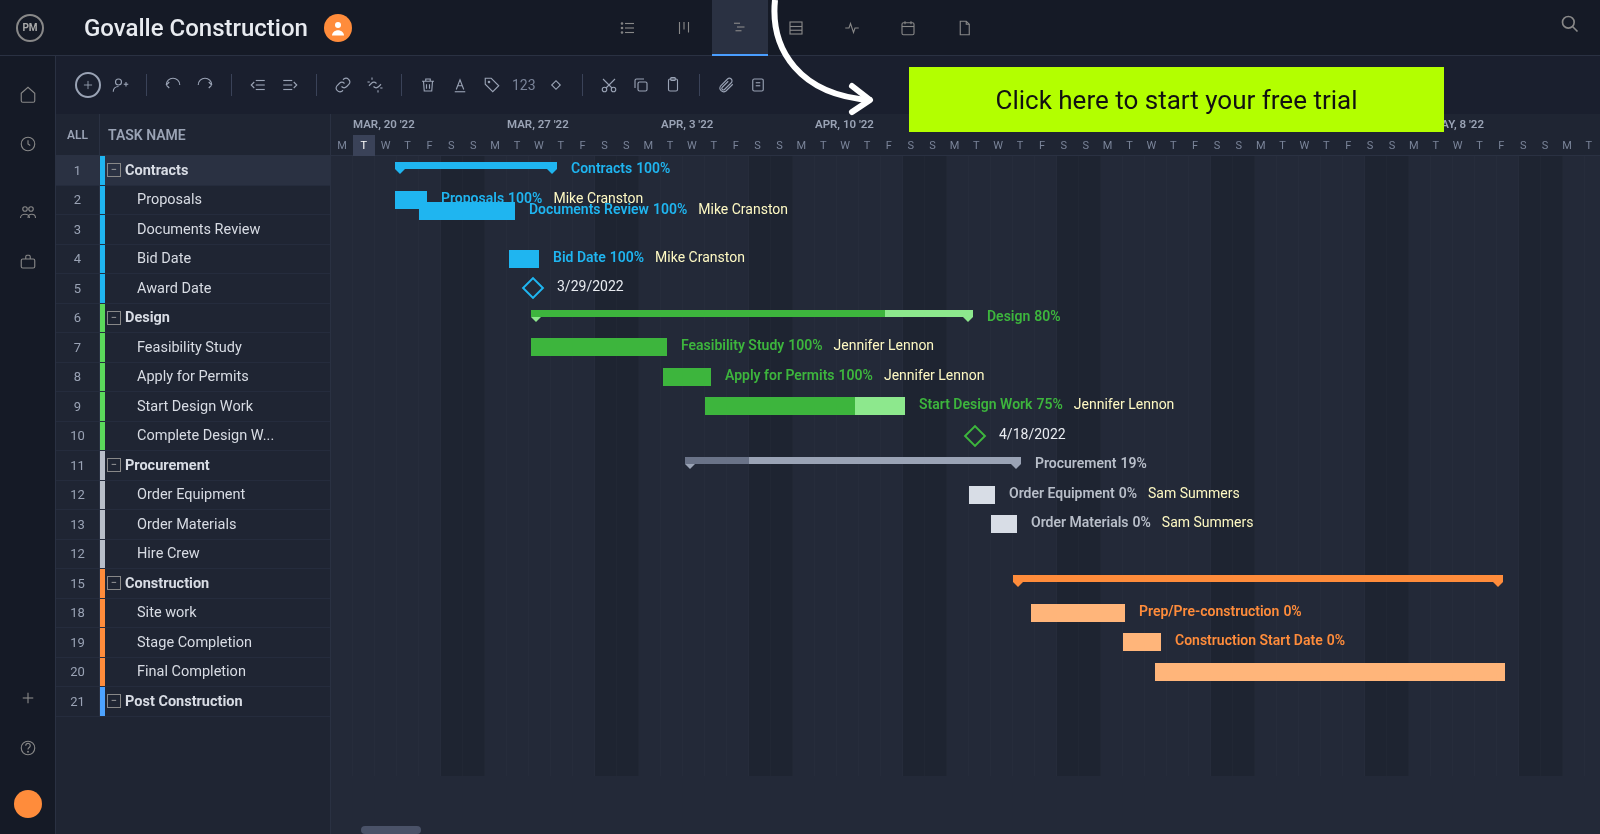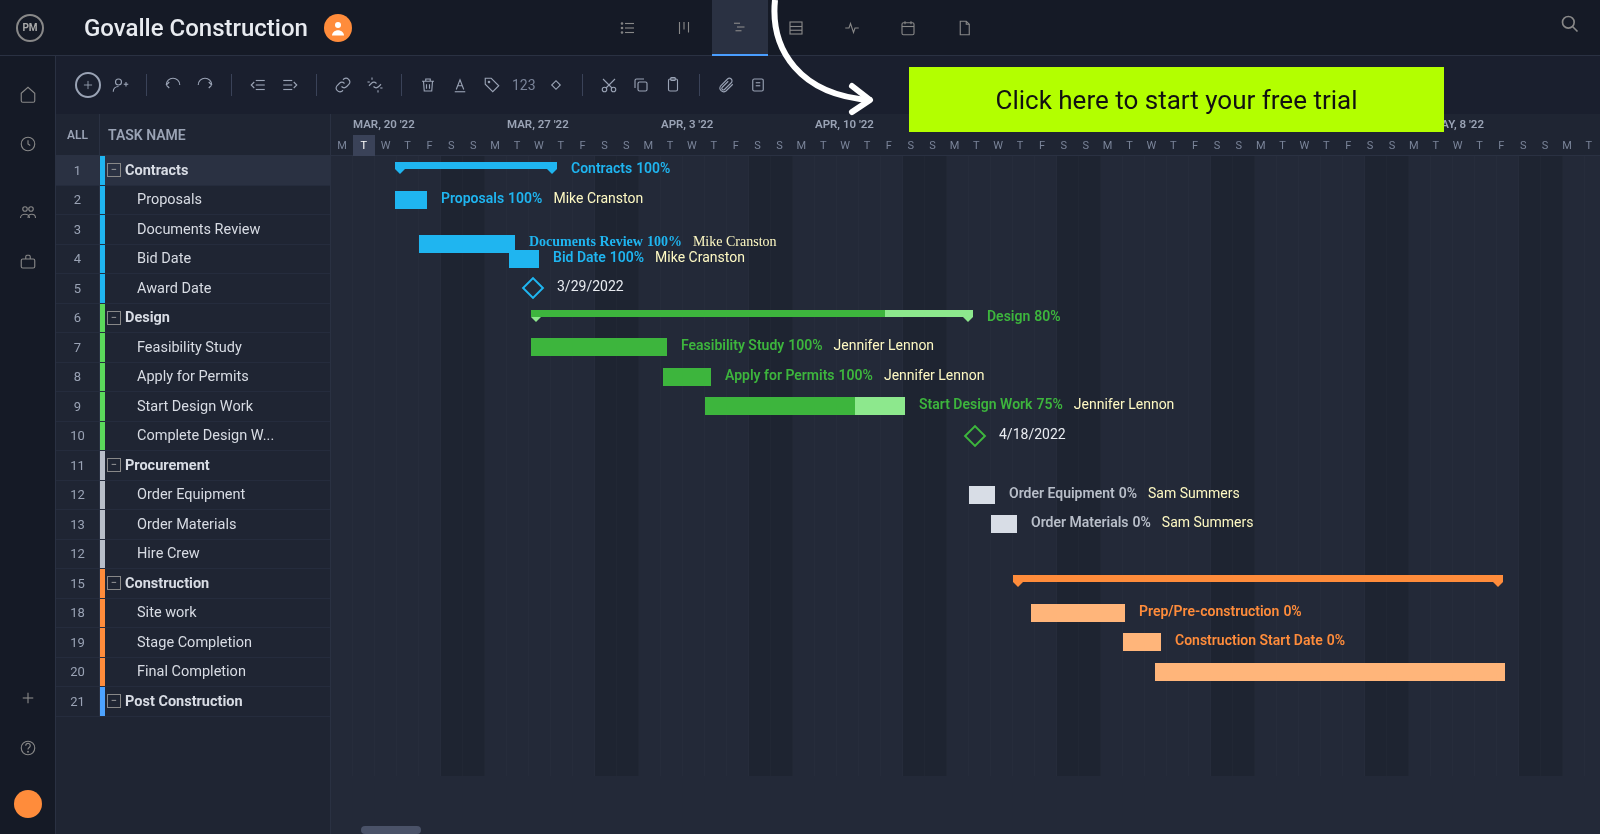--- a/index.html
+++ b/index.html
@@ -821,21 +821,21 @@
         <div class="gantt-row" style="top: 0px;">
           <div class="bar bar-summary" style="left: 64px; width: 162px; background: rgb(31, 181, 240); color: rgb(31, 181, 240);"></div>
           <div class="bar-label" style="left: 240px; color: rgb(31, 181, 240);"><span>Contracts</span><span class="pct">100%</span></div>
         </div>
         <div class="gantt-row" style="top: 29.5px;">
           <div class="bar" style="left: 64px; width: 32px; background: rgb(31, 181, 240);">
             <div class="bar-progress" style="width: 100%; background: rgb(31, 181, 240);"></div>
           </div>
           <div class="bar-label" style="left: 110px; color: rgb(31, 181, 240);"><span>Proposals</span><span class="pct">100%</span><span class="assignee">Mike Cranston</span></div>
         </div>
-        <div class="gantt-row" style="top: 74px; font-family: Liberation Serif, serif;">
+        <div class="gantt-row" style="top: 41px;">
           <div class="bar" style="left: 88px; width: 96px; background: rgb(31, 181, 240);">
             <div class="bar-progress" style="width: 100%; background: rgb(31, 181, 240);"></div>
           </div>
           <div class="bar-label" style="left: 198px; color: rgb(31, 181, 240);"><span>Documents Review</span><span class="pct">100%</span><span class="assignee">Mike Cranston</span></div>
         </div>
         <div class="gantt-row" style="top: 88.5px;">
           <div class="bar" style="left: 178px; width: 30px; background: rgb(31, 181, 240);">
             <div class="bar-progress" style="width: 100%; background: rgb(31, 181, 240);"></div>
           </div>
           <div class="bar-label" style="left: 222px; color: rgb(31, 181, 240);"><span>Bid Date</span><span class="pct">100%</span><span class="assignee">Mike Cranston</span></div>
@@ -865,20 +865,26 @@
         <div class="gantt-row" style="top: 236px;">
           <div class="bar" style="left: 374px; width: 200px; background: rgb(141, 232, 141);">
             <div class="bar-progress" style="width: 75%; background: rgb(61, 181, 61);"></div>
           </div>
           <div class="bar-label" style="left: 588px; color: rgb(61, 181, 61);"><span>Start Design Work</span><span class="pct">75%</span><span class="assignee">Jennifer Lennon</span></div>
         </div>
         <div class="gantt-row" style="top: 265.5px;">
           <div class="milestone" style="left: 636px; border-color: rgb(61, 181, 61);"></div>
           <div class="bar-label" style="left: 668px; color: rgb(232, 235, 240); font-weight: 400;">4/18/2022</div>
         </div>
+        <div class="gantt-row" style="top: 295px;">
+          <div class="bar bar-summary" style="left: 354px; width: 336px; background: rgb(154, 163, 181); color: rgb(154, 163, 181);">
+            <div class="bar-progress" style="width: 19%; background: rgb(106, 115, 136);"></div>
+          </div>
+          <div class="bar-label" style="left: 704px; color: rgb(184, 190, 201);"><span>Procurement</span><span class="pct">19%</span></div>
+        </div>
         <div class="gantt-row" style="top: 324.5px;">
           <div class="bar" style="left: 638px; width: 26px; background: rgb(216, 221, 230);"></div>
           <div class="bar-label" style="left: 678px; color: rgb(184, 190, 201);"><span>Order Equipment</span><span class="pct">0%</span><span class="assignee">Sam Summers</span></div>
         </div>
         <div class="gantt-row" style="top: 354px;">
           <div class="bar" style="left: 660px; width: 26px; background: rgb(216, 221, 230);"></div>
           <div class="bar-label" style="left: 700px; color: rgb(184, 190, 201);"><span>Order Materials</span><span class="pct">0%</span><span class="assignee">Sam Summers</span></div>
         </div>
         <div class="gantt-row" style="top: 413px;">
           <div class="bar bar-summary" style="left: 682px; width: 490px; background: rgb(255, 140, 59); color: rgb(255, 140, 59);"></div>

